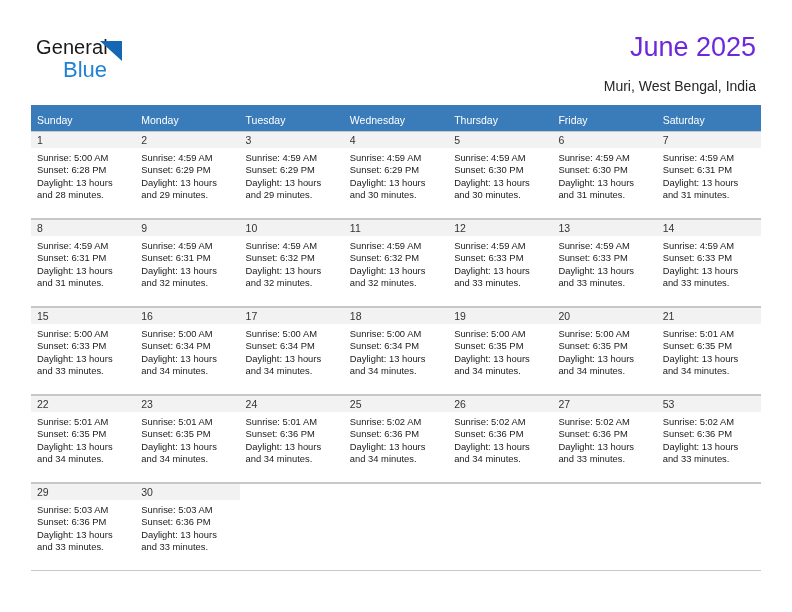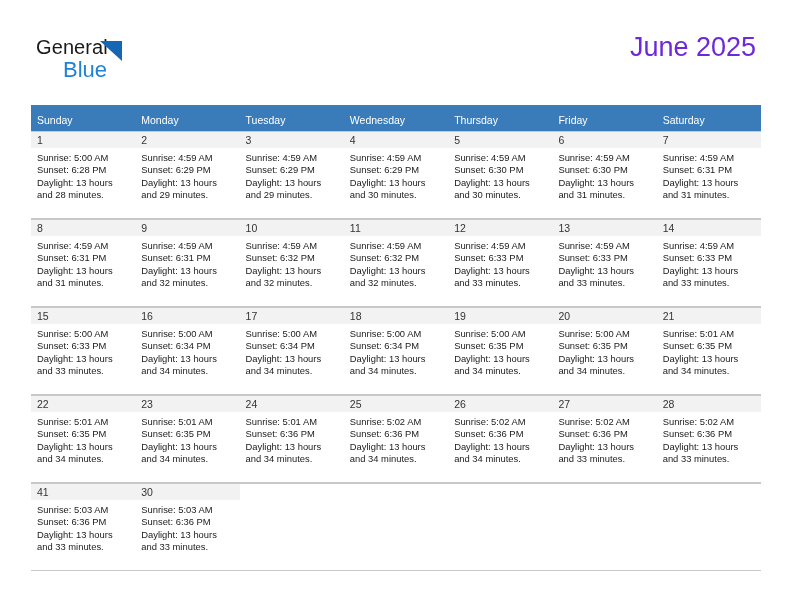--- a/index.html
+++ b/index.html
@@ -149,20 +149,21 @@
 
   <div class="header">
 
     <div class="logo">
       <span class="logo-general">General</span>
       <span class="logo-triangle"></span>
       <span class="logo-blue">Blue</span>
     </div>
 
     <div class="title">June 2025</div>
+    <div class="subtitle">Muri, West Bengal, India</div>
   </div>
 
   <table class="calendar">
     <thead>
       <tr>
         <th>Sunday</th>
         <th>Monday</th>
         <th>Tuesday</th>
         <th>Wednesday</th>
         <th>Thursday</th>
@@ -474,35 +475,35 @@
             <div class="details">
               <div>Sunrise: 5:02 AM</div>
               <div>Sunset: 6:36 PM</div>
               <div>Daylight: 13 hours</div>
               <div>and 33 minutes.</div>
             </div>
           </div>
         </td>
         <td>
           <div class="cell">
-            <div class="daynum-band">28</div>
+            <div class="daynum-band">53</div>
             <div class="details">
               <div>Sunrise: 5:02 AM</div>
               <div>Sunset: 6:36 PM</div>
               <div>Daylight: 13 hours</div>
               <div>and 33 minutes.</div>
             </div>
           </div>
         </td>
       </tr>
 
       <tr>
         <td>
           <div class="cell">
-            <div class="daynum-band">41</div>
+            <div class="daynum-band">29</div>
             <div class="details">
               <div>Sunrise: 5:03 AM</div>
               <div>Sunset: 6:36 PM</div>
               <div>Daylight: 13 hours</div>
               <div>and 33 minutes.</div>
             </div>
           </div>
         </td>
         <td>
           <div class="cell">

